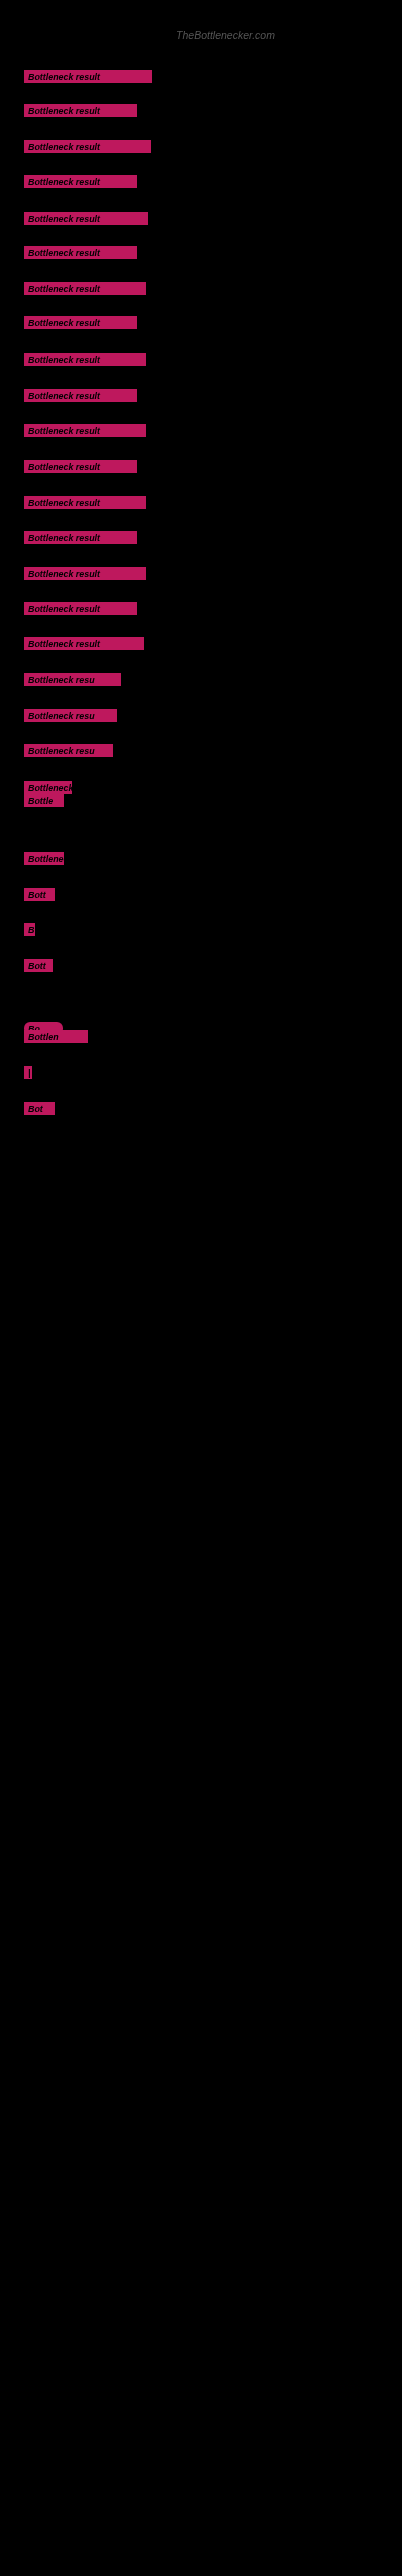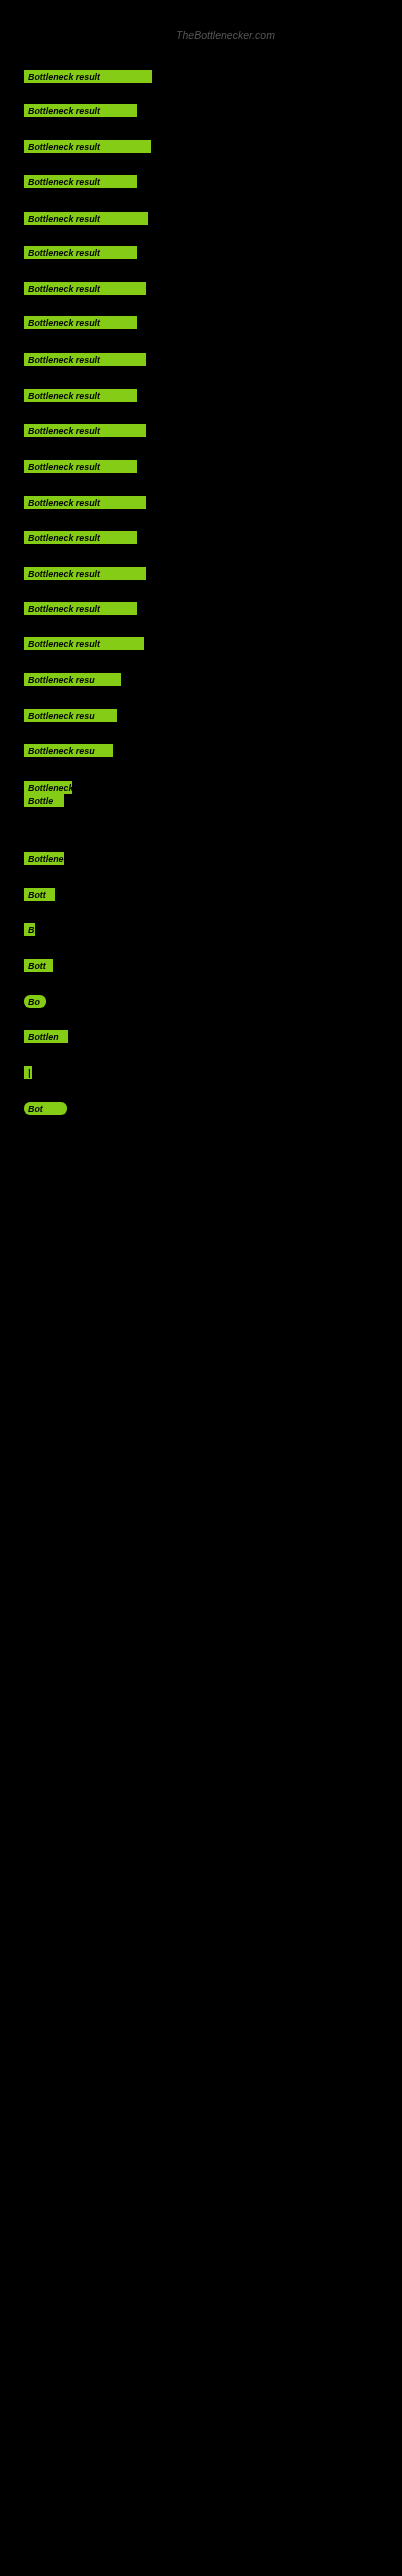--- a/index.html
+++ b/index.html
@@ -20,21 +20,21 @@
       top: 4.8px;
       left: 0;
       width: 100%;
       text-align: center;
       color: #555555;
       font-size: 10.5px;
       font-weight: normal;
     }
     .bottleneck-badge {
       position: absolute;
-      background-color: #84cc16;
+      background-color: #be185d;
       color: #000000;
       font-size: 8.9px;
       font-weight: bold;
       padding: 1.6px 4px;
       left: 0;
       white-space: nowrap;
       overflow: hidden;
     }
   </style>
 </head>
@@ -62,18 +62,18 @@
     <div class="bottleneck-badge" style="top: 613px; width: 120px;">Bottleneck result</div>
     <div class="bottleneck-badge" style="top: 649px; width: 97px;">Bottleneck resu</div>
     <div class="bottleneck-badge" style="top: 685px; width: 93px;">Bottleneck resu</div>
     <div class="bottleneck-badge" style="top: 720px; width: 89px;">Bottleneck resu</div>
     <div class="bottleneck-badge" style="top: 757px; width: 48px;">Bottleneck</div>
     <div class="bottleneck-badge" style="top: 770px; width: 40px;">Bottle</div>
     <div class="bottleneck-badge" style="top: 828px; width: 40px;">Bottlenec</div>
     <div class="bottleneck-badge" style="top: 864px; width: 31px;">Bott</div>
     <div class="bottleneck-badge" style="top: 899px; width: 11.3px;">B</div>
     <div class="bottleneck-badge" style="top: 935px; width: 29px;">Bott</div>
-    <div class="bottleneck-badge" style="top: 971px; width: 22px; border-radius: 6px;">Bo</div>
-    <div class="bottleneck-badge" style="top: 1006px; width: 44px;">Bottlen</div>
+    <div class="bottleneck-badge" style="top: 998px; width: 39px; border-radius: 6px;">Bo</div>
+    <div class="bottleneck-badge" style="top: 1006px; width: 64px;">Bottlen</div>
     <div class="bottleneck-badge" style="top: 1042px; width: 6.4px;">|</div>
-    <div class="bottleneck-badge" style="top: 1078px; width: 43px; border-radius: 6px;">Bot</div>
+    <div class="bottleneck-badge" style="top: 1078px; width: 31px;">Bot</div>
   </div>
 
 
 </body></html>

